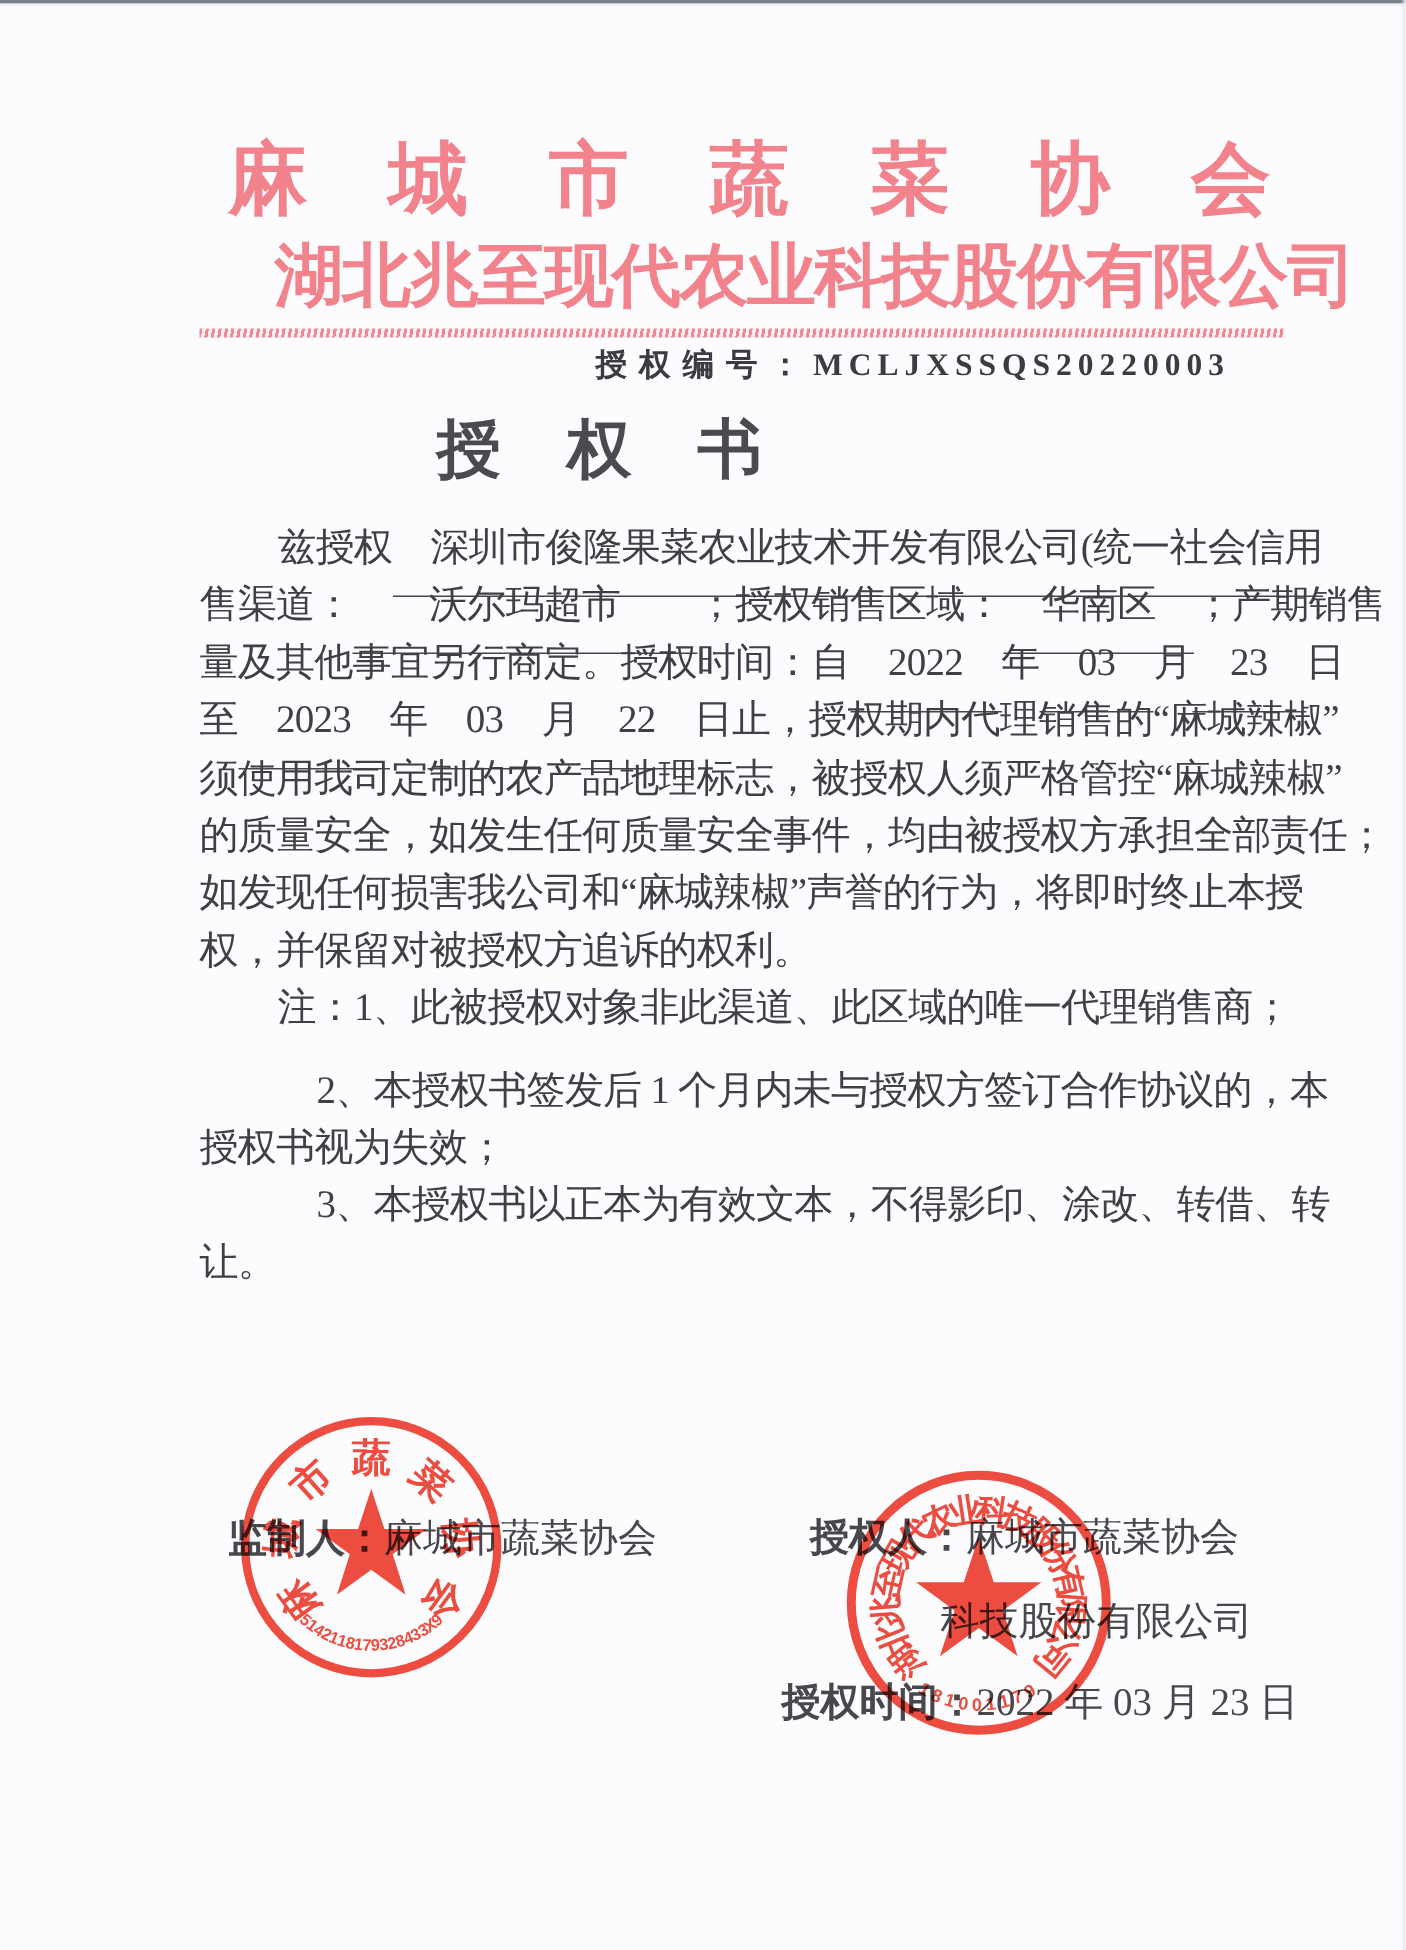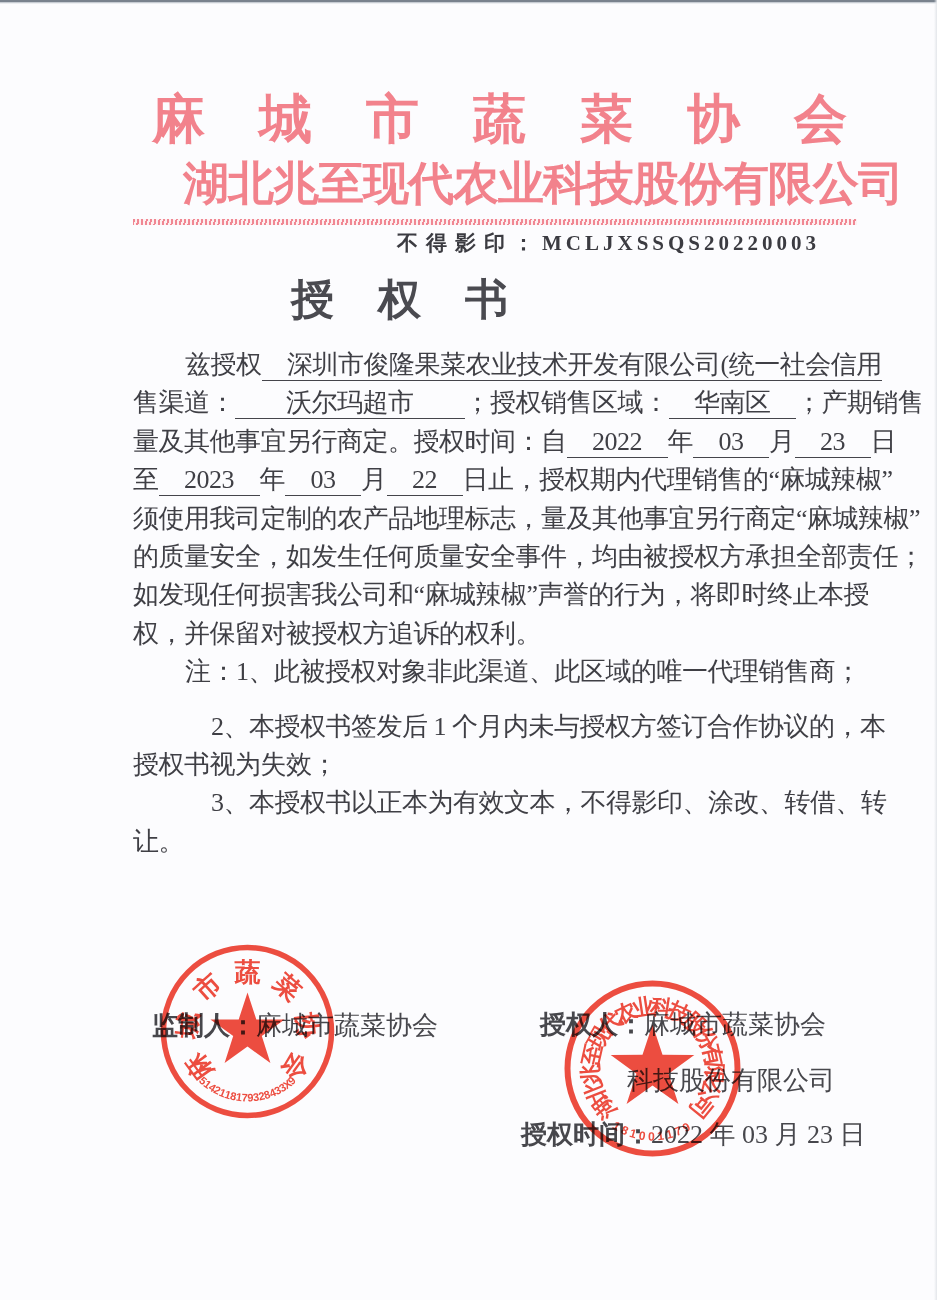--- a/index.html
+++ b/index.html
@@ -49,21 +49,21 @@
     padding-left:62px;box-sizing:border-box;white-space:nowrap;
     font-family:"Liberation Sans","DejaVu Sans",sans-serif;
     font-weight:bold;font-size:43px;letter-spacing:44px;color:#4a4a50;
   }
   
   .body-text{
     position:absolute;left:133px;top:346px;width:730px;
     font-size:26px;line-height:38.4px;letter-spacing:-0.5px;color:var(--ink);
   }
   .body-text .line{white-space:nowrap;}
-  .body-text .u{border-bottom:1.5px solid #45454b;padding-bottom:1px;}
+  .body-text .u{border-bottom:1.5px solid #45454b;padding-bottom:18px;}
   
   .sig{position:absolute;white-space:nowrap;font-size:26px;color:#47474c;}
   .sig .lbl{font-weight:bold;}
   .sig-supervisor{left:152px;top:1008px;}
   .sig-licensor1{left:540px;top:1007px;}
   .sig-licensor2{left:627px;top:1063px;}
   .sig-date{left:521px;top:1117px;}
   
   .seal{position:absolute;mix-blend-mode:multiply;opacity:.9;}
   .seal text{font-family:"Liberation Sans","DejaVu Sans",sans-serif;}
@@ -74,31 +74,31 @@
 <body>
 
 <div class="scan-edge-top"></div>
 <div class="scan-edge-right"></div>
 
 <div class="org-line1">麻城市蔬菜协会</div>
 <div class="org-line2">湖北兆至现代农业科技股份有限公司</div>
 <div class="header-divider"></div>
 
 <div class="auth-no">
-  <span class="lbl">不得影印：</span><span class="val">MCLJXSSQS20220003</span>
+  <span class="lbl">授权编号：</span><span class="val">MCLJXSSQS20220003</span>
 </div>
 
 <div class="doc-title">授权书</div>
 
 <div class="body-text">
     <div class="line" style="padding-left: 52px;"><span>兹授权</span><span class="u">　深圳市俊隆果菜农业技术开发有限公司(统一社会信用</span></div>
     <div class="line"><span>售渠道：</span><span class="u">　　沃尔玛超市　　</span><span>；授权销售区域：</span><span class="u">　华南区　</span><span>；产期销售</span></div>
     <div class="line"><span>量及其他事宜另行商定。授权时间：自</span><span class="u">　2022　</span><span>年</span><span class="u">　03　</span><span>月</span><span class="u">　23　</span><span>日</span></div>
     <div class="line"><span>至</span><span class="u">　2023　</span><span>年</span><span class="u">　03　</span><span>月</span><span class="u">　22　</span><span>日止，授权期内代理销售的“麻城辣椒”</span></div>
-    <div class="line"><span>须使用我司定制的农产品地理标志，量及其他事宜另行商定“麻城辣椒”</span></div>
+    <div class="line"><span>须使用我司定制的农产品地理标志，被授权人须严格管控“麻城辣椒”</span></div>
     <div class="line"><span>的质量安全，如发生任何质量安全事件，均由被授权方承担全部责任；</span></div>
     <div class="line"><span>如发现任何损害我公司和“麻城辣椒”声誉的行为，将即时终止本授</span></div>
     <div class="line"><span>权，并保留对被授权方追诉的权利。</span></div>
     <div class="line" style="padding-left: 52px;"><span>注：1、此被授权对象非此渠道、此区域的唯一代理销售商；</span></div>
     <div class="line" style="padding-left: 78px; margin-top: 16px;"><span>2、本授权书签发后 1 个月内未与授权方签订合作协议的，本</span></div>
     <div class="line"><span>授权书视为失效；</span></div>
     <div class="line" style="padding-left: 78px;"><span>3、本授权书以正本为有效文本，不得影印、涂改、转借、转</span></div>
     <div class="line"><span>让。</span></div>
   </div>
 

